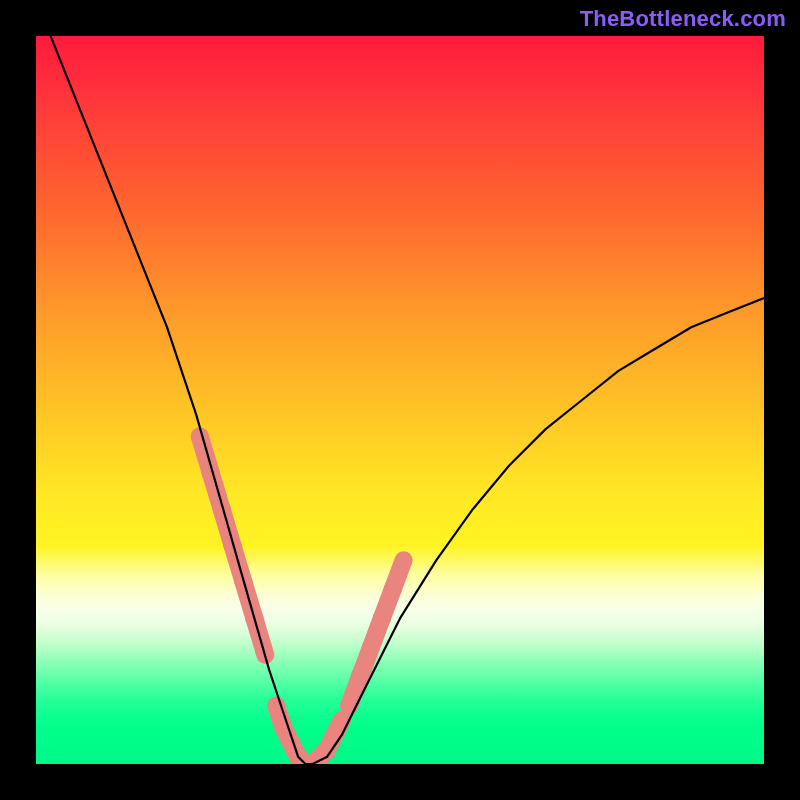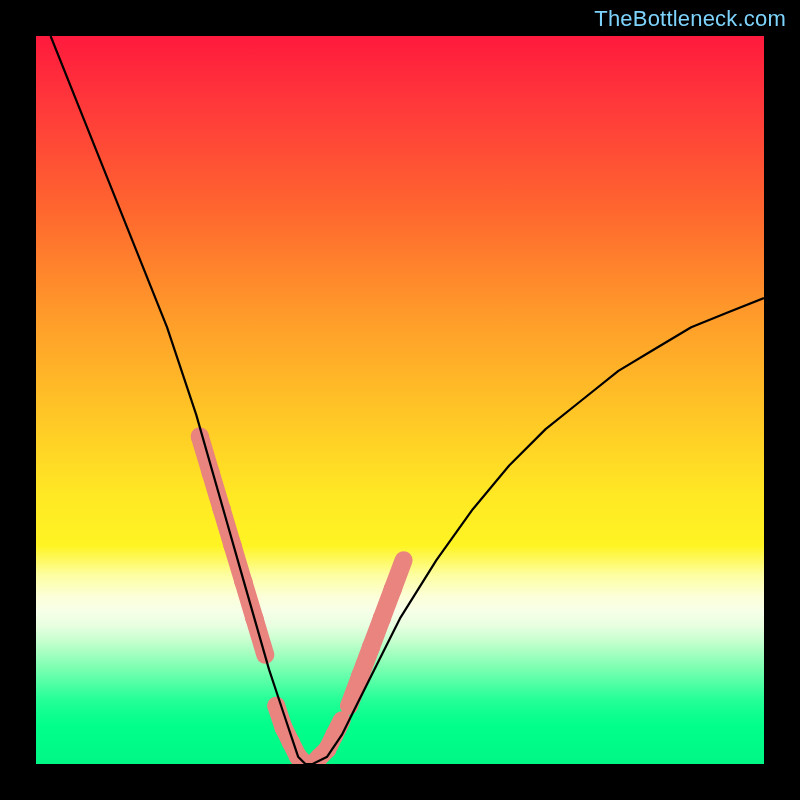--- a/index.html
+++ b/index.html
@@ -44,22 +44,22 @@
       #10ff90 93%,
       #00ff8a 95%,
       #00f786 100%);
   }
   .watermark {
     position: absolute;
     top: 6px;
     right: 14px;
     font-family: Arial, Helvetica, sans-serif;
     font-size: 22px;
-    font-weight: 400;
-    color: #7dd3fc;
+    font-weight: 700;
+    color: #8b5cf6;
     letter-spacing: 0.2px;
   }
   svg.curve {
     position: absolute;
     top: 0;
     left: 0;
     width: 728px;
     height: 728px;
   }
 </style>

